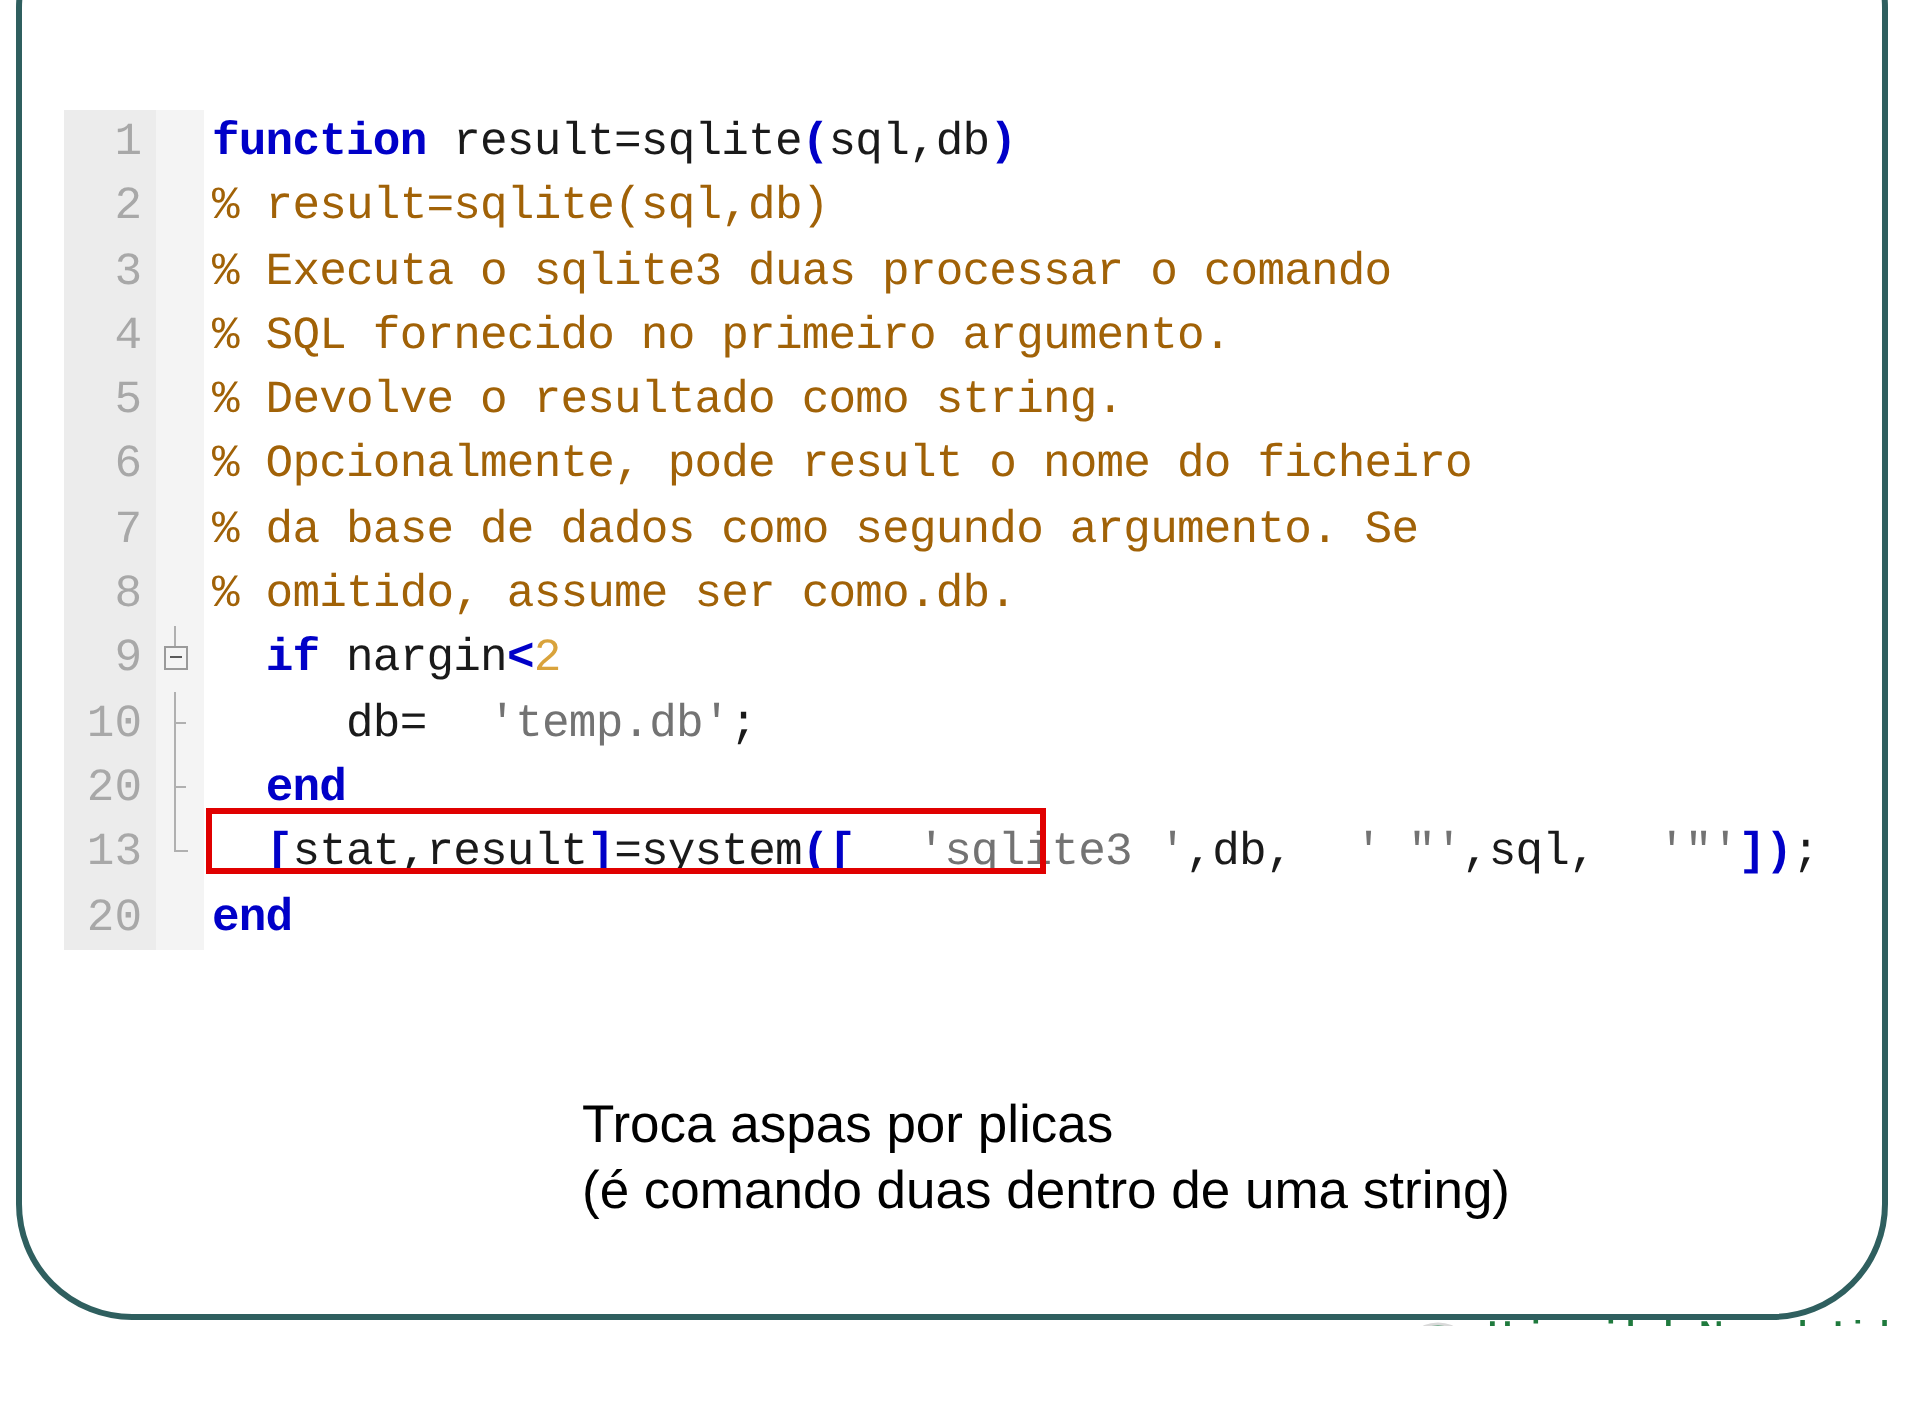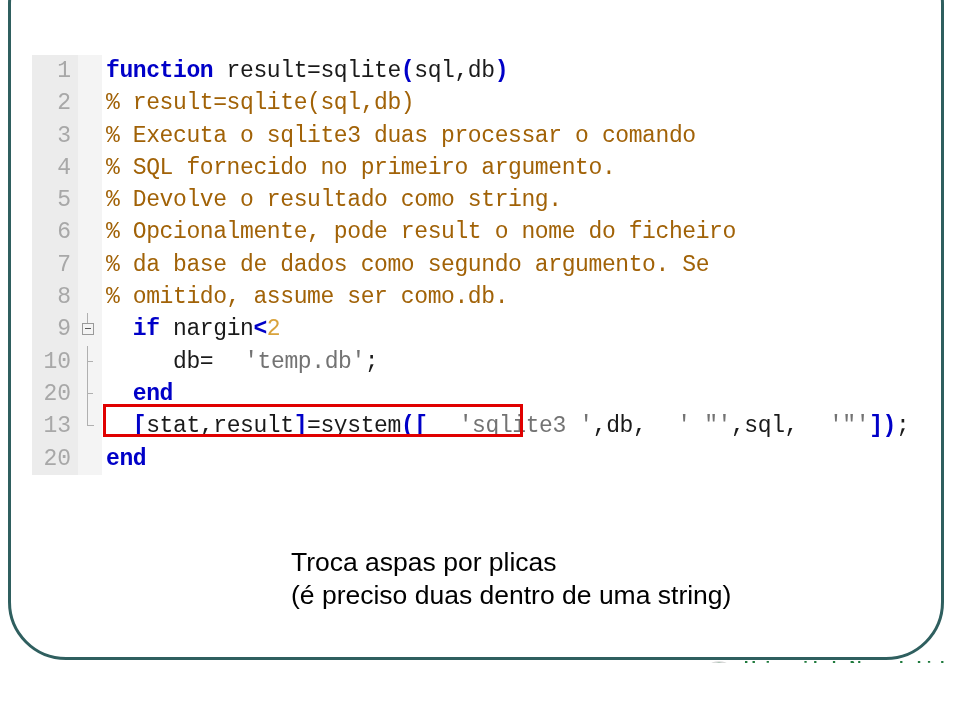--- a/index.html
+++ b/index.html
@@ -299,21 +299,21 @@
     <div class="foldcol"></div>
     <div class="code-text"><span class="kw">end</span></div>
   </div>
 
 </div>
 
 <div id="highlight-box"></div>
 
 <div id="caption">
   <div>Troca aspas por plicas</div>
-  <div>(é preciso duas dentro de uma string)</div>
+  <div>(é comando duas dentro de uma string)</div>
 </div>
 
 <div id="logo">
   <div id="logo-emblem">
     <svg width="38" height="38" viewBox="0 0 38 38" aria-hidden="true">
       <circle cx="19" cy="19" r="17" fill="#1f8a4c"></circle>
       <circle cx="19" cy="19" r="17" fill="none" stroke="#d9d9d9" stroke-width="1.4"></circle>
       <circle cx="19" cy="19" r="13.5" fill="none" stroke="#ffffff" stroke-width="1.1"></circle>
       <path d="M12 12 L12 21 Q12 25 16 25 L16 25" fill="none" stroke="#ffffff" stroke-width="2.1" stroke-linecap="round"></path>
       <path d="M16 25 L16 13 L23 24 L23 13" fill="none" stroke="#ffffff" stroke-width="2.1" stroke-linejoin="round" stroke-linecap="round"></path>

